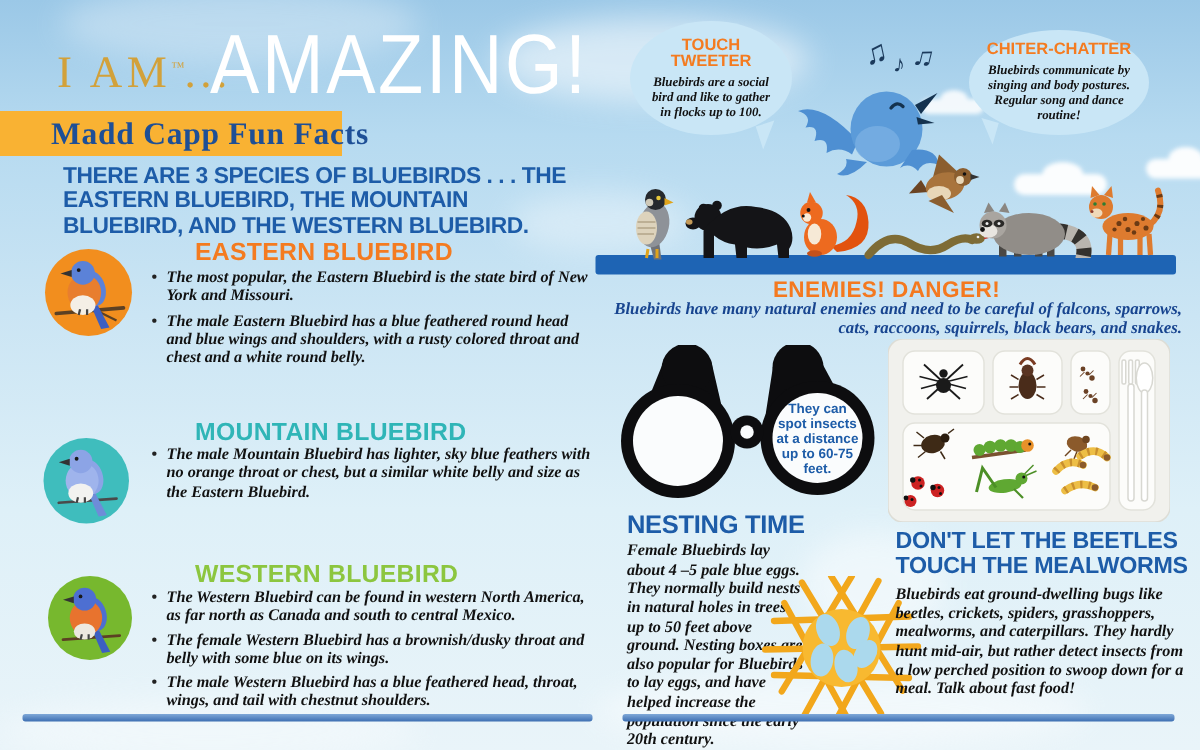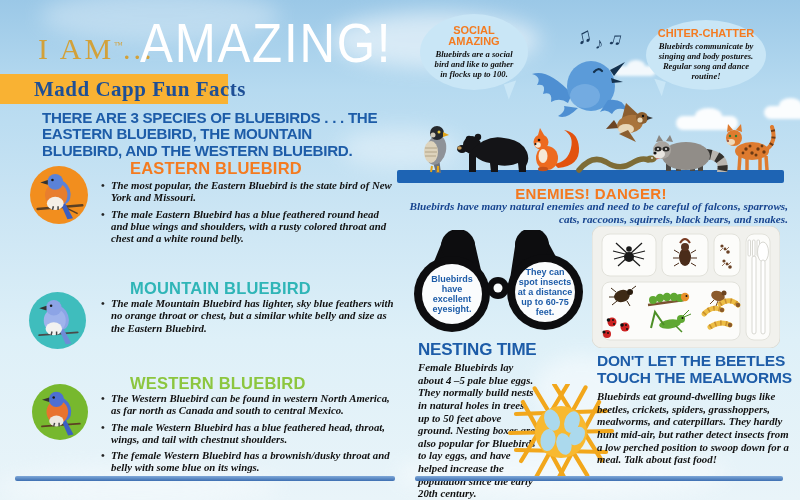--- a/index.html
+++ b/index.html
@@ -117,28 +117,28 @@
       <circle cx="26" cy="16" r="8.5" fill="#4D6FD2"></circle>
       <polygon points="18,14 10,16.5 18,19" fill="#333"></polygon>
       <circle cx="23" cy="14" r="1.4" fill="#1a1a1a"></circle>
       <line x1="24" y1="42" x2="23" y2="46" stroke="#444" stroke-width="1.6"></line>
       <line x1="29" y1="42" x2="29" y2="46" stroke="#444" stroke-width="1.6"></line>
     </svg>
   </div>
   <div class="sp-head c-green abs" style="left:102px;top:375px;">WESTERN BLUEBIRD</div>
   <ul class="bullets abs" style="left:100px;top:392px;">
     <li><span>The Western Bluebird can be found in western North America, as far north as Canada and south to central Mexico.</span></li>
+    <li><span>The female Western Bluebird has a brownish/dusky throat and belly with some blue on its wings.</span></li>
     <li><span>The male Western Bluebird has a blue feathered head, throat, wings, and tail with chestnut shoulders.</span></li>
-    <li><span>The female Western Bluebird has a brownish/dusky throat and belly with some blue on its wings.</span></li>
   </ul>
 
   <div class="divider abs" style="left:15px;top:476px;width:380px;"></div>
 
   <div class="bubble abs" style="left:420px;top:14px;width:108px;height:76px;">
-    <div class="bt">SOCIAL AMAZING</div>
+    <div class="bt">TOUCH TWEETER</div>
     <div class="bx">Bluebirds are a social bird and like to gather in flocks up to 100.</div>
   </div>
   <div class="tail abs" style="left:506px;top:82px;border-top:16px solid #C9E6F6;border-right:13px solid transparent;transform:rotate(-18deg);"></div>
 
   <div class="bubble abs" style="left:646px;top:20px;width:120px;height:70px;">
     <div class="bt">CHITER-CHATTER</div>
     <div class="bx">Bluebirds communicate by singing and body postures. Regular song and dance routine!</div>
   </div>
   <div class="tail abs" style="left:652px;top:80px;border-top:15px solid #C9E6F6;border-left:12px solid transparent;transform:rotate(16deg);"></div>
 
@@ -269,21 +269,20 @@
     <polygon points="108,10 140,12 168,64 100,62" fill="#0D0D0F"></polygon>
     <circle cx="50" cy="16" r="17" fill="#0D0D0F"></circle>
     <circle cx="124" cy="15" r="17" fill="#0D0D0F"></circle>
     <circle cx="44" cy="64" r="38" fill="#0D0D0F"></circle>
     <circle cx="137" cy="62" r="38" fill="#0D0D0F"></circle>
     <circle cx="90" cy="58" r="11" fill="#0D0D0F"></circle>
     <circle cx="44" cy="64" r="30" fill="#FAFCFD"></circle>
     <circle cx="137" cy="62" r="30" fill="#FAFCFD"></circle>
     <circle cx="90" cy="58" r="4.5" fill="#FAFCFD"></circle>
   </svg>
-  <div class="lens-text abs" style="left:422px;top:268px;width:60px;height:52px;">Bluebirds have excellent eyesight.</div>
   <div class="lens-text abs" style="left:515px;top:265px;width:60px;height:54px;">They can spot insects at a distance up to 60-75 feet.</div>
 
   <svg class="abs" style="left:592px;top:226px;" width="188" height="122" viewBox="0 0 188 122">
     <rect x="0" y="0" width="188" height="122" rx="10" fill="#F1F1ED" stroke="#DDDDD6"></rect>
     <rect x="10" y="8" width="54" height="42" rx="8" fill="#FCFCFA" stroke="#E2E2DB"></rect>
     <rect x="70" y="8" width="46" height="42" rx="8" fill="#FCFCFA" stroke="#E2E2DB"></rect>
     <rect x="122" y="8" width="26" height="42" rx="8" fill="#FCFCFA" stroke="#E2E2DB"></rect>
     <rect x="154" y="8" width="24" height="106" rx="8" fill="#FCFCFA" stroke="#E2E2DB"></rect>
     <rect x="10" y="56" width="138" height="58" rx="8" fill="#FCFCFA" stroke="#E2E2DB"></rect>
 

